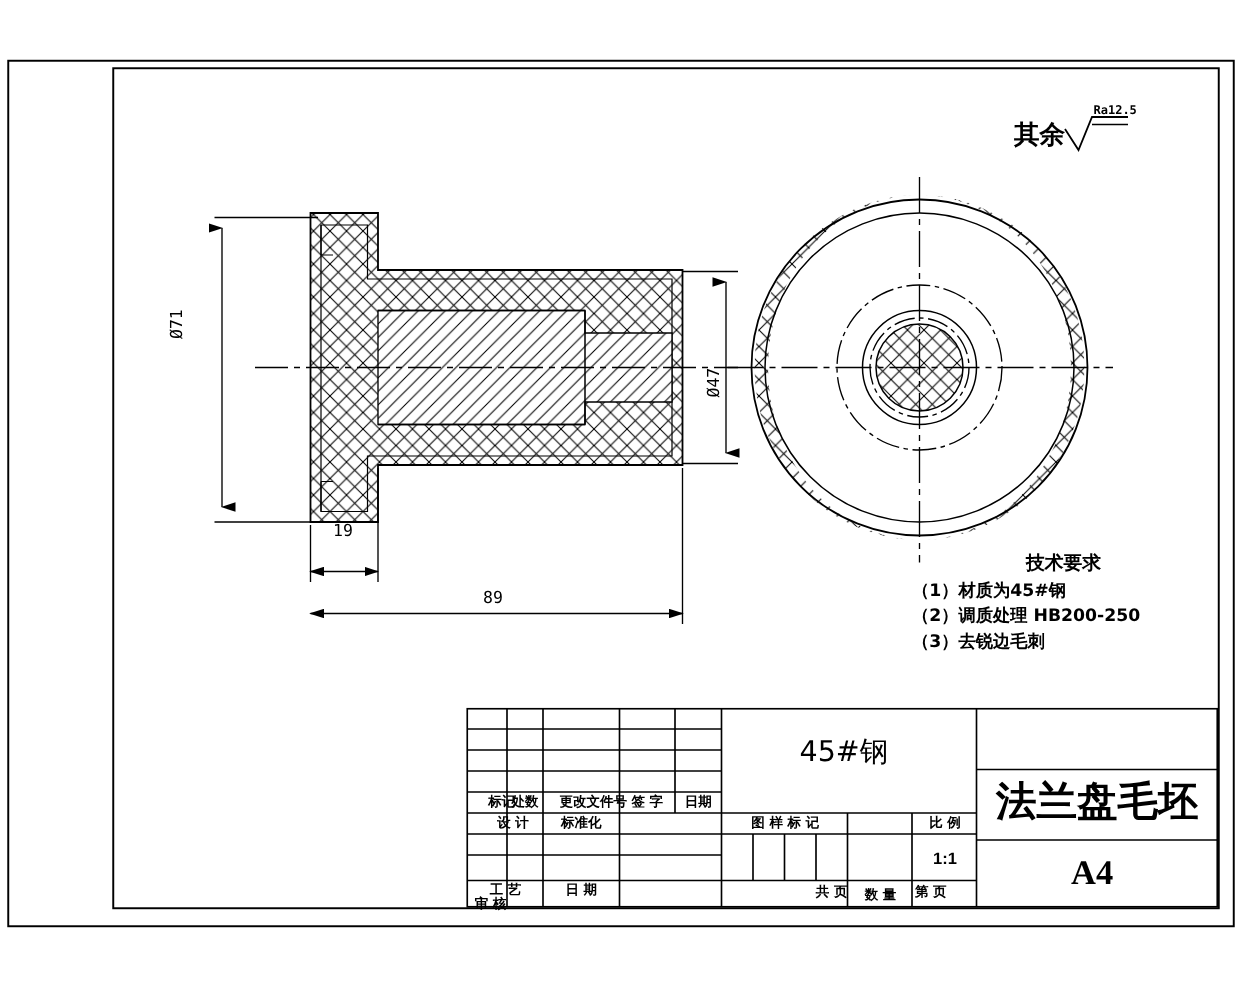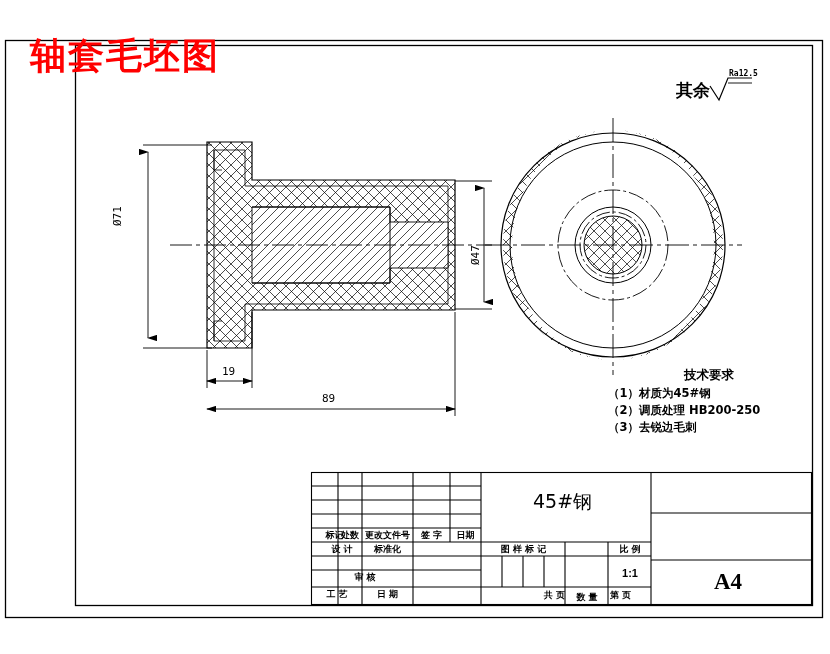--- a/index.html
+++ b/index.html
@@ -144,51 +144,51 @@
       <line x1="608" y1="542" x2="608" y2="604.5"></line>
       <line x1="502" y1="556" x2="502" y2="587"></line>
       <line x1="523" y1="556" x2="523" y2="587"></line>
       <line x1="544" y1="556" x2="544" y2="587"></line>
 
       <line x1="651" y1="513" x2="811.5" y2="513"></line>
       <line x1="651" y1="560" x2="811.5" y2="560"></line>
     </g>
   </svg>
 
-  <div class="t" id="drawing-title">轴套毛坯图</div>
 
   <div class="t cn" style="left:676px;top:82px;font-size:17px;">其余</div>
   <div class="t" style="left:729px;top:70px;font-size:8px;font-weight:bold;font-family:'DejaVu Sans Mono',monospace;">Ra12.5</div>
 
   <div class="t dim" style="left:112px;top:226px;transform:rotate(-90deg);transform-origin:left top;">Ø71</div>
   <div class="t dim" style="left:470px;top:265px;transform:rotate(-90deg);transform-origin:left top;">Ø47</div>
-  <div class="t dim" style="left:222px;top:366px;text-align:center;">19</div>
+  <div class="t dim" style="left:222px;top:348px;text-align:center;">19</div>
   <div class="t dim" style="left:322px;top:393px;">89</div>
 
   <div class="t cn note" style="left:684px;top:369px;font-size:12.5px;">技术要求</div>
   <div class="t cn note" style="left:608px;top:388px;">（1）材质为45#钢</div>
   <div class="t cn note" style="left:608px;top:405px;">（2）调质处理  HB200-250</div>
   <div class="t cn note" style="left:608px;top:422px;">（3）去锐边毛刺</div>
 
   <div class="t cn tb" style="left:313px;top:531px;width:43px;">标记</div>
   <div class="t cn tb" style="left:339px;top:531px;width:22px;">处数</div>
-  <div class="t cn tb" style="left:363px;top:531px;width:49px;">更改文件号</div>
+  <div class="t cn tb" style="left:363px;top:531px;width:65px;">更改文件号</div>
   <div class="t cn tb" style="left:414px;top:531px;width:35px;">签 字</div>
   <div class="t cn tb" style="left:451px;top:531px;width:29px;">日期</div>
 
   <div class="t cn tb" style="left:313px;top:545px;width:58px;text-align:center;">设 计</div>
   <div class="t cn tb" style="left:363px;top:545px;width:49px;">标准化</div>
-  <div class="t cn tb" style="left:313px;top:573px;width:28px;margin-left:38px;">审 核</div>
+  <div class="t cn tb" style="left:313px;top:599px;width:28px;">审 核</div>
   <div class="t cn tb" style="left:313px;top:590px;width:48px;">工 艺</div>
   <div class="t cn tb" style="left:363px;top:590px;width:49px;">日 期</div>
 
   <div class="t cn tbig" style="left:533px;top:492px;">45#钢</div>
 
   <div class="t cn tb" style="left:482px;top:545px;width:83px;">图 样 标 记</div>
   <div class="t cn tb" style="left:566px;top:545px;width:42px;margin-top:48px;">数 量</div>
   <div class="t cn tb" style="left:609px;top:545px;width:42px;">比 例</div>
   <div class="t tb" style="left:609px;top:568px;width:42px;font-size:11px;">1:1</div>
   <div class="t cn tb" style="left:482px;top:591px;width:83px;text-align:right;">共        页</div>
   <div class="t cn tb" style="left:566px;top:591px;width:109px;">第        页</div>
 
+  <div class="t cn" style="left:664px;top:521px;font-size:27px;font-weight:bold;">法兰盘毛坯</div>
   <div class="t tbig2" style="left:714px;top:570px;font-family:'Liberation Serif',serif;">A4</div>
 
 </div>
 
 </body></html>

